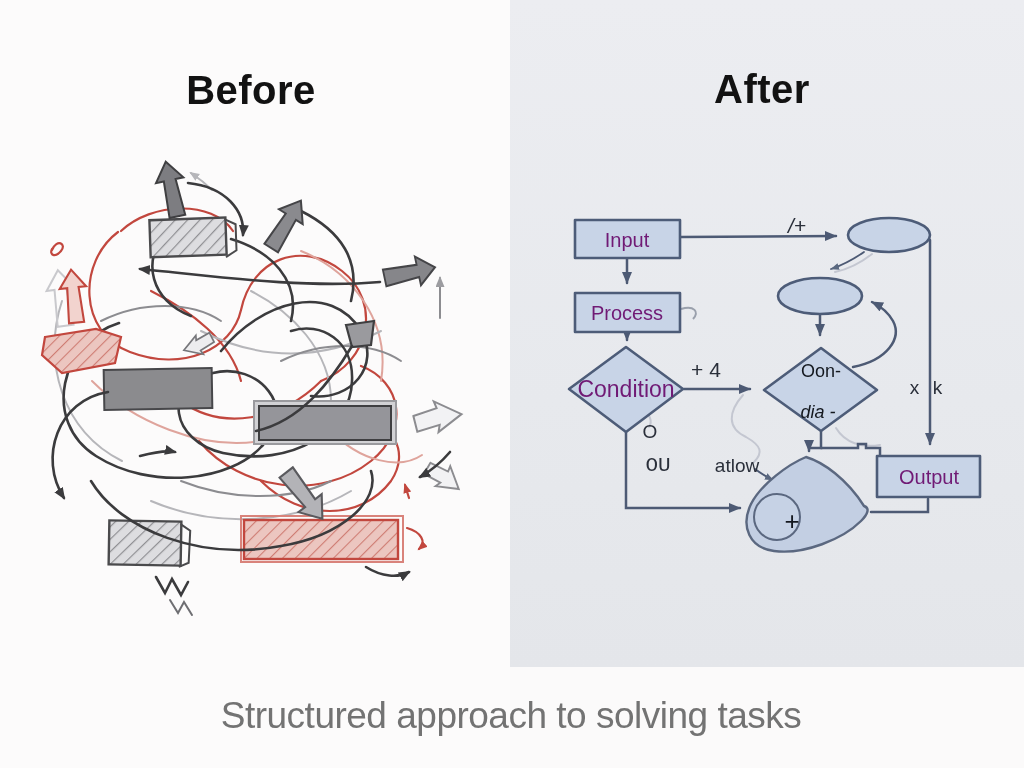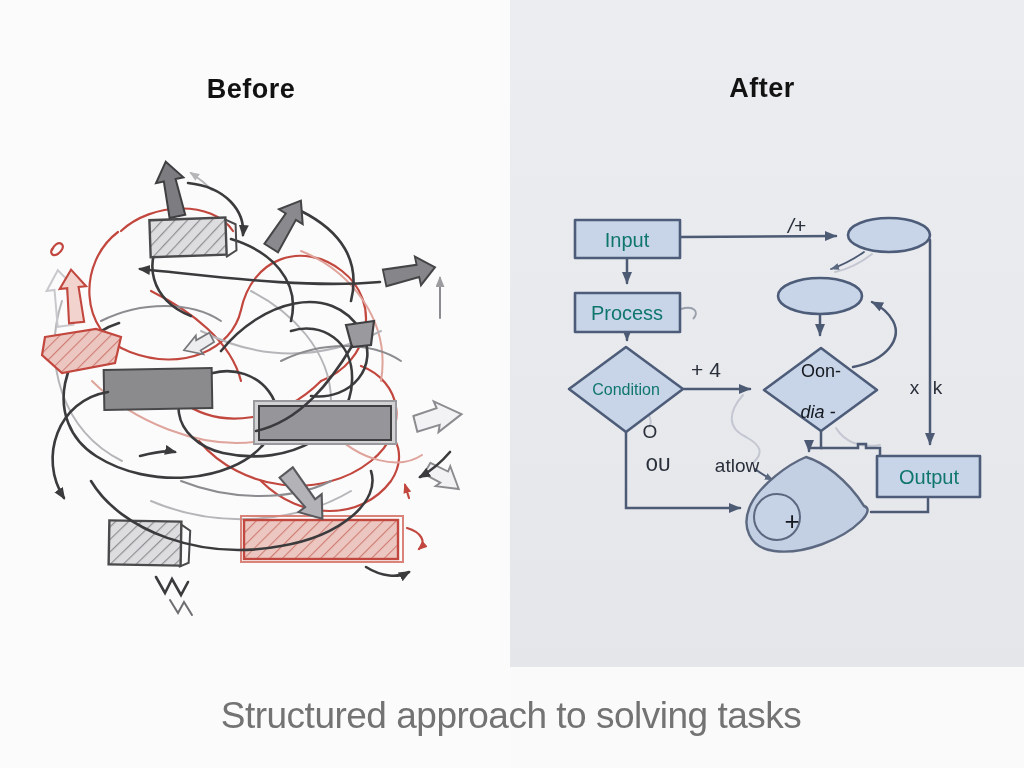--- a/index.html
+++ b/index.html
@@ -4,23 +4,23 @@
 <style>
   html,body{margin:0;padding:0;}
   #canvas{position:relative;width:1024px;height:768px;overflow:hidden;
           background:#fbfafa;font-family:"Liberation Sans",sans-serif;}
   .panel-left{position:absolute;left:0;top:0;width:510px;height:768px;background:#fcfbfb;}
   .panel-right{position:absolute;left:510px;top:0;width:514px;height:667px;
                background:linear-gradient(180deg,#ecedf1 0%,#e7e9ed 60%,#e4e6ea 100%);}
   svg.scene{position:absolute;left:0;top:0;width:1024px;height:768px;}
   .lbl{position:absolute;transform:translate(-50%,-50%);white-space:nowrap;
        color:#1a1f2b;line-height:1.1;}
-  .title{font-size:27px;font-weight:700;color:#121212;letter-spacing:.5px;}
+  .title{font-size:40px;font-weight:700;color:#121212;letter-spacing:.5px;}
   .caption{font-size:37px;font-weight:400;color:#737373;letter-spacing:-0.5px;}
-  .node{font-size:20px;color:#0f766e;}
+  .node{font-size:20px;color:#701a75;}
   .node-sm{font-size:18px;color:#14181f;}
   .ital{font-style:italic;}
   .ann{font-size:19px;color:#2a2f3a;}
   .ann-lg{font-size:21px;color:#2a2f3a;}
   .plus{font-size:26px;color:#14181f;font-weight:400;}
 </style>
 </head>
 <body>
 
 <div id="canvas">
@@ -204,21 +204,21 @@
         <circle cx="777" cy="517" r="23" fill="#c6d2e5" stroke="#5b6880" stroke-width="2"></circle>
       </g>
     </g>
   </svg>
 
   <div class="lbl title" style="left:251px;top:90px;">Before</div>
   <div class="lbl title" style="left:762px;top:89px;text-align:right;">After</div>
 
   <div class="lbl node" style="left:627px;top:240px;">Input</div>
   <div class="lbl node" style="left:627px;top:313px;">Process</div>
-  <div class="lbl node" style="left:626px;top:390px;font-size:16px;text-align:right;">Condition</div>
+  <div class="lbl node" style="left:626px;top:390px;font-size:23px;text-align:right;">Condition</div>
   <div class="lbl node-sm" style="left:821px;top:372px;">Oon-</div>
   <div class="lbl node-sm ital" style="left:818px;top:413px;">dia -</div>
   <div class="lbl node" style="left:929px;top:477px;text-align:right;">Output</div>
   <div class="lbl plus" style="left:792px;top:521px;">+</div>
 
   <div class="lbl ann ital" style="left:797px;top:226px;font-size:21px;">/+</div>
   <div class="lbl ann-lg" style="left:706px;top:370px;">+ 4</div>
   <div class="lbl ann" style="left:928px;top:388px;letter-spacing:4px;">x k</div>
   <div class="lbl ann" style="left:650px;top:432px;">O</div>
   <div class="lbl ann-lg" style="left:658px;top:466px;font-family:Liberation Mono, monospace;">OU</div>

